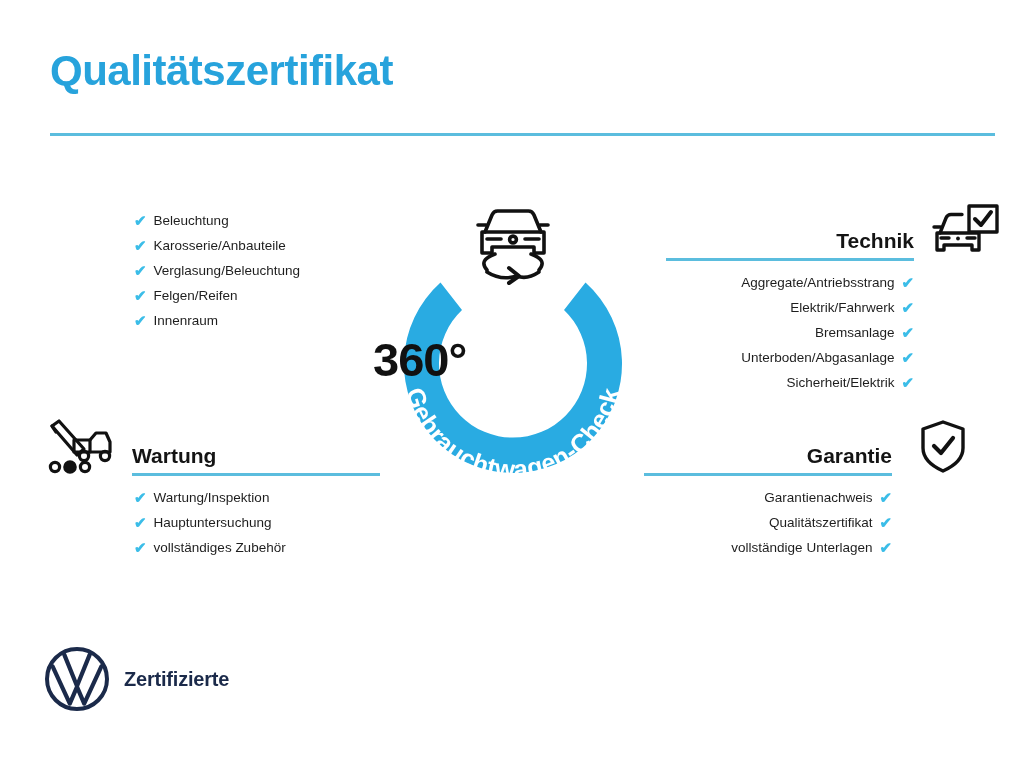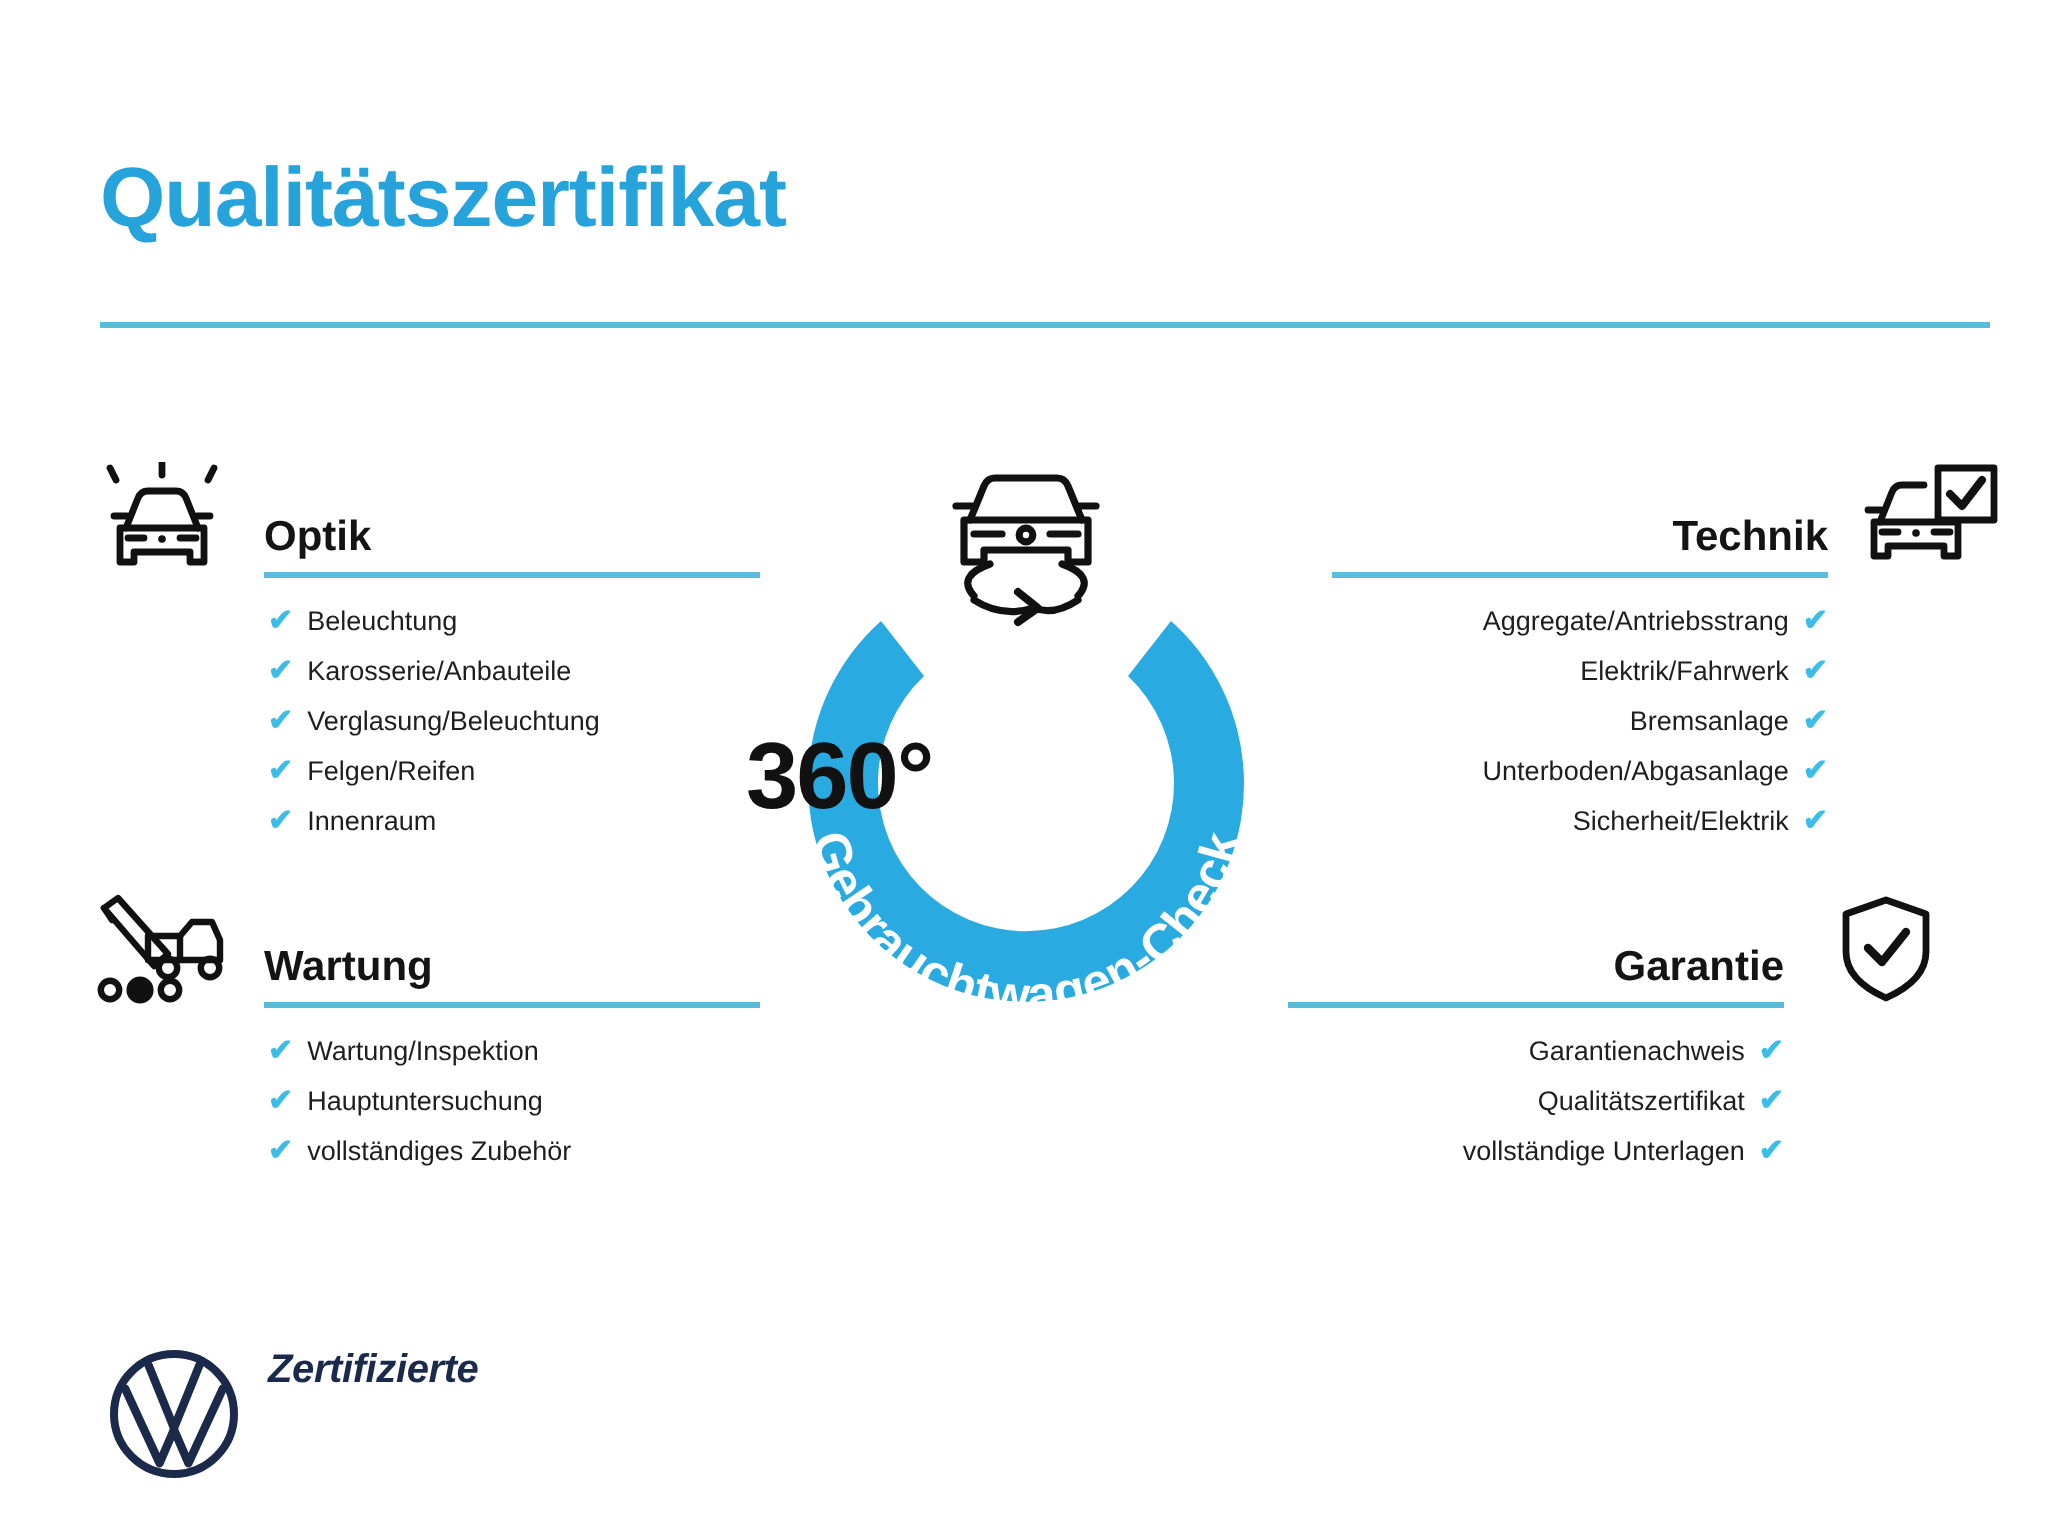--- a/index.html
+++ b/index.html
@@ -13,21 +13,20 @@
     position: relative;
     overflow: hidden;
     font-family: "Liberation Sans", sans-serif;
     color: #1a1a1a;
   }
 
   .page {
     position: absolute;
     inset: 0;
     background: #ffffff;
-    margin-top: 28px;
   }
 
   
   .page-title {
     position: absolute;
     left: 50px;
     top: 50px;
     font-size: 42px;
     font-weight: bold;
     letter-spacing: -0.5px;
@@ -149,25 +148,24 @@
     font-size: 47px;
     font-weight: bold;
     color: #111111;
     letter-spacing: -1px;
     line-height: 1;
   }
 
   
   .vw-block {
     position: absolute;
-    left: 54px;
+    left: 44px;
     top: 646px;
     display: flex;
-    align-items: flex-start;
-    font-style: italic;
+    align-items: center;
   }
   .vw-mark {
     width: 66px;
     height: 66px;
     flex: 0 0 auto;
   }
   .vw-text {
     margin-left: 14px;
     font-size: 20px;
     font-weight: bold;
@@ -179,38 +177,20 @@
 </style>
 </head>
 <body>
 
 <div class="page">
 
   <div class="page-title">Qualitätszertifikat</div>
   <div class="header-rule"></div>
 
   <div class="section left sec-optik">
-    <div class="sec-head">
-      <div class="sec-icon">
-        <svg viewBox="0 0 74 58" width="74" height="58" fill="none" stroke="#111" stroke-width="3.4" stroke-linecap="round" stroke-linejoin="round">
-          <path d="M14 9 L11 3"></path>
-          <path d="M37 6.5 L37 0.5"></path>
-          <path d="M60 9 L63 3"></path>
-          <path d="M19 33 L25 18 Q26.5 14.5 30 14.5 L44 14.5 Q47.5 14.5 49 18 L55 33"></path>
-          <path d="M13 27 L19.5 27"></path>
-          <path d="M61 27 L54.5 27"></path>
-          <path d="M16 33 L58 33 L58 50 L51 50 L51 45 L23 45 L23 50 L16 50 Z"></path>
-          <path d="M20 38 L28 38"></path>
-          <path d="M54 38 L46 38"></path>
-          <circle cx="37" cy="38.5" r="1.9" fill="#111" stroke="none"></circle>
-        </svg>
-      </div>
-      <div class="sec-title">Optik</div>
-      <div class="sec-rule"></div>
-    </div>
     <ul class="check-list">
       <li class="check-item">
         <span class="check-mark">✔</span>
         <span>Beleuchtung</span>
       </li>
       <li class="check-item">
         <span class="check-mark">✔</span>
         <span>Karosserie/Anbauteile</span>
       </li>
       <li class="check-item">

